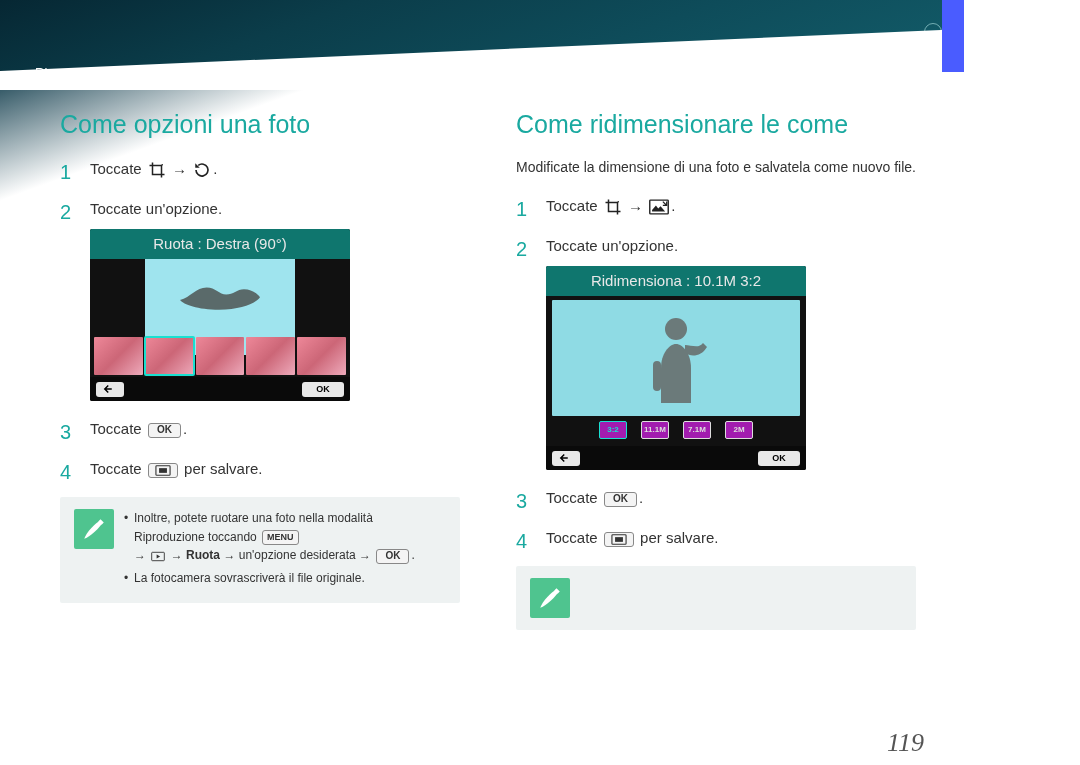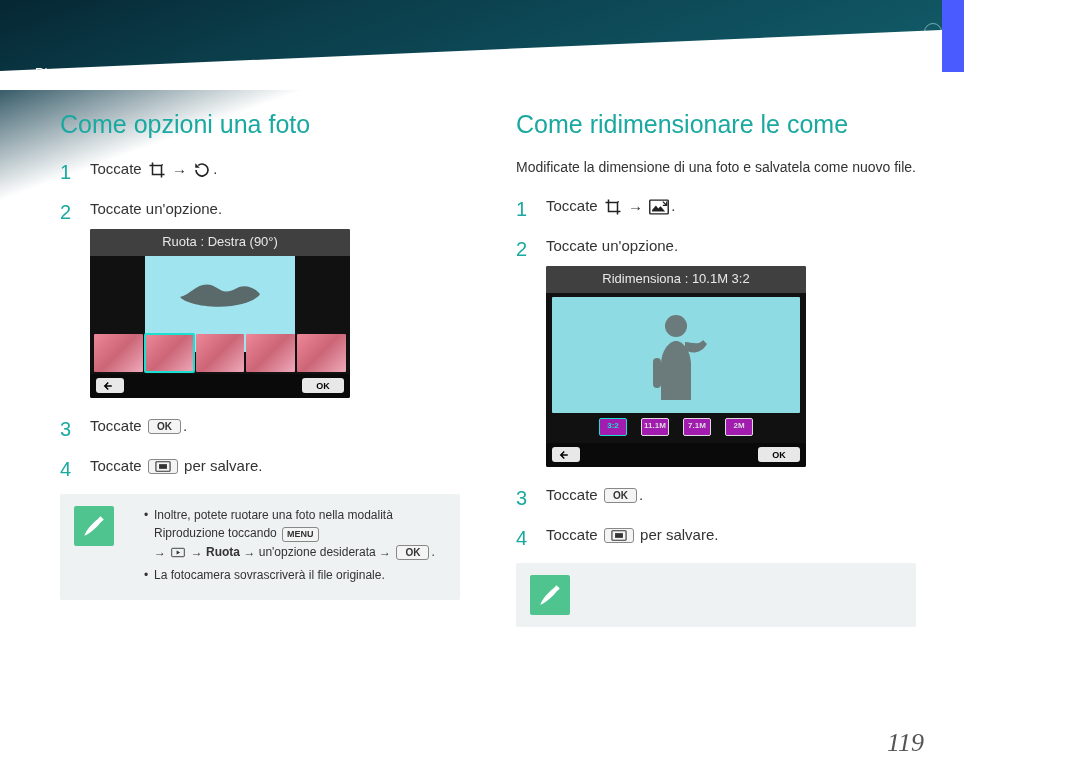--- a/index.html
+++ b/index.html
@@ -92,22 +92,22 @@
     margin:0 2px;
   }
   .menu-btn { font-size:9px; padding:1px 4px; }
   .save-btn { width:30px; padding:0; }
   .save-btn svg { display:block; }
   .screenshot {
     width:260px; background:#000; border-radius:2px; overflow:hidden;
     margin:8px 0 14px 0; position:relative;
   }
   .scr-title {
-    text-align:center; color:#e8e8e8; font-size:13px;
-    padding:3px 0; background:#404040;
+    text-align:center; color:#e8e8e8; font-size:15px;
+    padding:3px 0; background:#0f766e;
   }
   .scr-body { position:relative; height:118px; background:#111; }
   .scr-footer {
     display:flex; justify-content:space-between; align-items:center;
     background:#0a0a0a; height:24px; padding:0 6px;
   }
   .scr-pill {
     background:#e8e8e8; color:#000; border-radius:3px;
     width:42px; height:15px; display:flex; align-items:center; justify-content:center;
     font-size:9px; font-weight:700;
@@ -148,21 +148,21 @@
   .size-chip {
     width:28px; height:18px; border:1.5px solid #ddd; border-radius:2px;
     color:#ddd; font-size:8px; font-weight:700;
     display:flex; align-items:center; justify-content:center;
     background:#a21caf;
   }
   .size-chip.sel { border-color:#19e0d0; color:#19e0d0; }
   .sc2 .scr-body { height:150px; }
   .note-box {
     background:#eef2f2; padding:12px 14px 12px 14px;
-    display:flex; gap:30px; align-items:flex-start;
+    display:flex; gap:10px; align-items:flex-start;
     border-radius:2px;
     margin-top:8px;
   }
   .note-icon {
     width:40px; height:40px; background:#4fc48f; flex:0 0 40px;
     display:flex; align-items:center; justify-content:center;
     border-radius:2px;
   }
   .note-text { font-size:12px; color:#333; line-height:1.55; }
   .note-text ul { list-style:none; }

